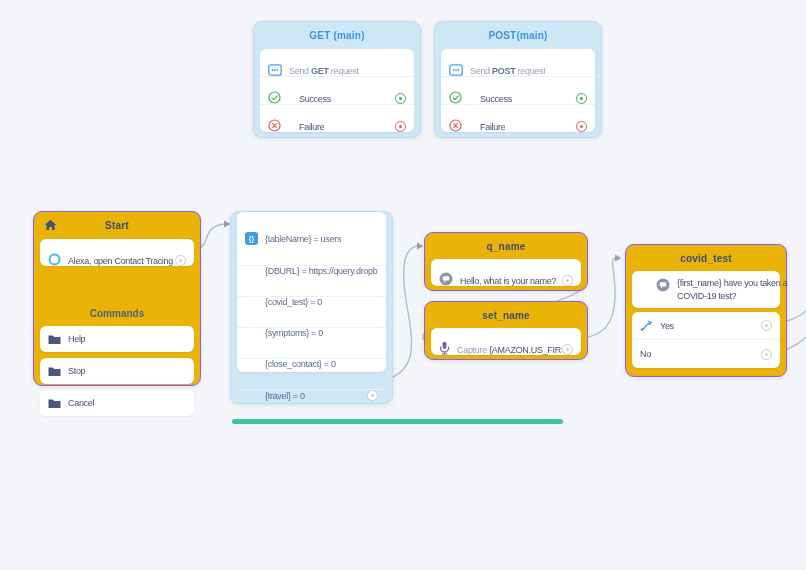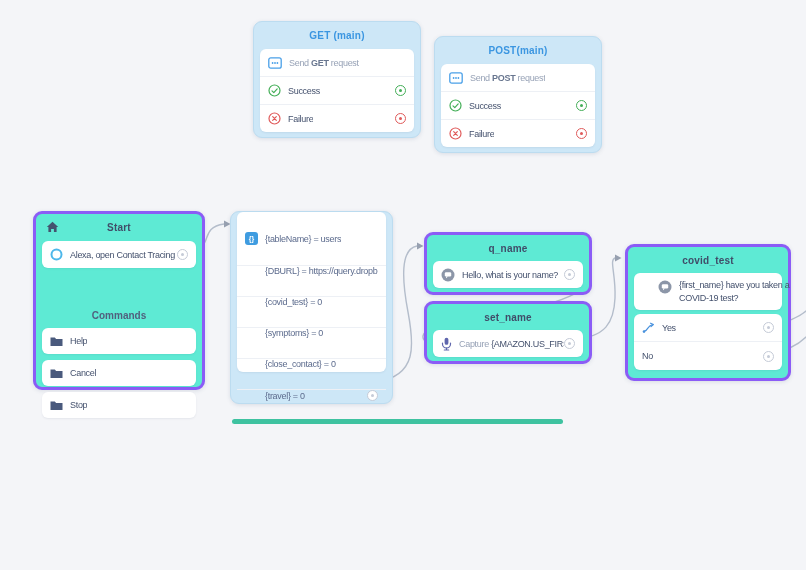--- a/index.html
+++ b/index.html
@@ -4,32 +4,32 @@
 <style>
   html,body{margin:0;padding:0;background:#f4f5f8;}
   #canvas{
     position:relative;width:806px;height:425px;background:#f4f5f8;
     font-family:"Liberation Sans",sans-serif;overflow:hidden;
   }
   #wires{position:absolute;left:0;top:0;width:806px;height:570px;pointer-events:none;}
 
   .block{position:absolute;border-radius:9px;box-shadow:0 1px 4px rgba(60,80,110,.14);}
   .block.blue{background:#cde7f7;border:1px solid #bcdcf0;}
-  .block.gray{background:#5eead4;border:3px solid #8b5cf6;}
+  .block.gray{background:#eab308;border:1px solid #8b5cf6;}
 
   .bh{height:27px;display:flex;align-items:center;justify-content:center;position:relative;}
   .bh.small{height:26px;}
   .bh-title{font-size:10px;font-weight:700;letter-spacing:.2px;white-space:nowrap;}
   .blue .bh-title{color:#3b96e1;}
   .gray .bh-title{color:#404d69;}
 
   .card{background:#fff;border-radius:6px;margin:0 6px;box-shadow:0 1px 2px rgba(50,70,100,.08);}
   .row{display:flex;align-items:center;padding:0 8px;position:relative;min-width:0;}
-  .row+.row{border-top:1px solid #edf0f5;}
-  .h27{height:27px;}
+  .row+.row{border-top:1px solid #edf0f5;gap:11px;}
+  .h27{height:27px;align-items:flex-end;}
   .h26{height:26px;}
   .txt{font-size:9px;letter-spacing:-0.3px;color:#44516d;white-space:nowrap;overflow:hidden;}
   .muted{color:#97a2b6;}
   .method{color:#68768f;font-weight:700;}
   .vartxt{color:#5c6b8d;}
   .icon{display:inline-flex;align-items:center;justify-content:center;margin-right:7px;flex-shrink:0;}
 
   .port{width:9px;height:9px;min-width:9px;border-radius:50%;border:1px solid #c5cbd7;
     margin-left:auto;display:flex;align-items:center;justify-content:center;background:#fff;flex-shrink:0;}
   .port::after{content:"";width:3px;height:3px;border-radius:50%;background:#c5cbd7;}
@@ -112,21 +112,21 @@
               <circle cx="6.5" cy="6.5" r="5.5" fill="none" stroke="#e05a5a" stroke-width="1.2"></circle>
               <path d="M4.7 4.7 L8.3 8.3 M8.3 4.7 L4.7 8.3" stroke="#e05a5a" stroke-width="1.2" stroke-linecap="round"></path>
             </svg>
         </span>
         <span class="txt">Failure</span>
         <span class="port red"></span>
       </div>
     </div>
   </div>
 
-  <div class="block blue" style="left:434px;top:36px;width:166px;height:115px">
+  <div class="block blue" style="left:434px;top:21px;width:166px;height:115px">
     <div class="bh">
       <span class="bh-title">POST(main)</span>
     </div>
     <div class="card">
       <div class="row h27">
         <span class="icon">
           <svg width="14" height="12" viewBox="0 0 14 12">
               <rect x="0.8" y="0.8" width="12.4" height="10.4" rx="2" fill="none" stroke="#4aa0e8" stroke-width="1.3"></rect>
               <circle cx="4.6" cy="6" r="0.9" fill="#4aa0e8"></circle>
               <circle cx="7" cy="6" r="0.9" fill="#4aa0e8"></circle>
@@ -189,31 +189,31 @@
         <span class="txt">Help</span>
       </div>
     </div>
     <div class="card cmdcard">
       <div class="row h26">
         <span class="icon">
           <svg width="13" height="11" viewBox="0 0 13 11">
               <path d="M0.5 1.6 H4.8 L6.1 3.1 H12.5 V10 H0.5 Z" fill="#4a5a7d"></path>
             </svg>
         </span>
-        <span class="txt">Cancel</span>
+        <span class="txt">Stop</span>
       </div>
     </div>
     <div class="card cmdcard">
       <div class="row h26">
         <span class="icon">
           <svg width="13" height="11" viewBox="0 0 13 11">
               <path d="M0.5 1.6 H4.8 L6.1 3.1 H12.5 V10 H0.5 Z" fill="#4a5a7d"></path>
             </svg>
         </span>
-        <span class="txt">Stop</span>
+        <span class="txt">Cancel</span>
       </div>
     </div>
   </div>
 
   <div class="block blue" style="left:230px;top:211px;width:161px;height:191px">
     <div class="card dbcard">
       <div class="dbrow">
         <span class="icon">
             <span class="codechip">{}</span>
           </span>

